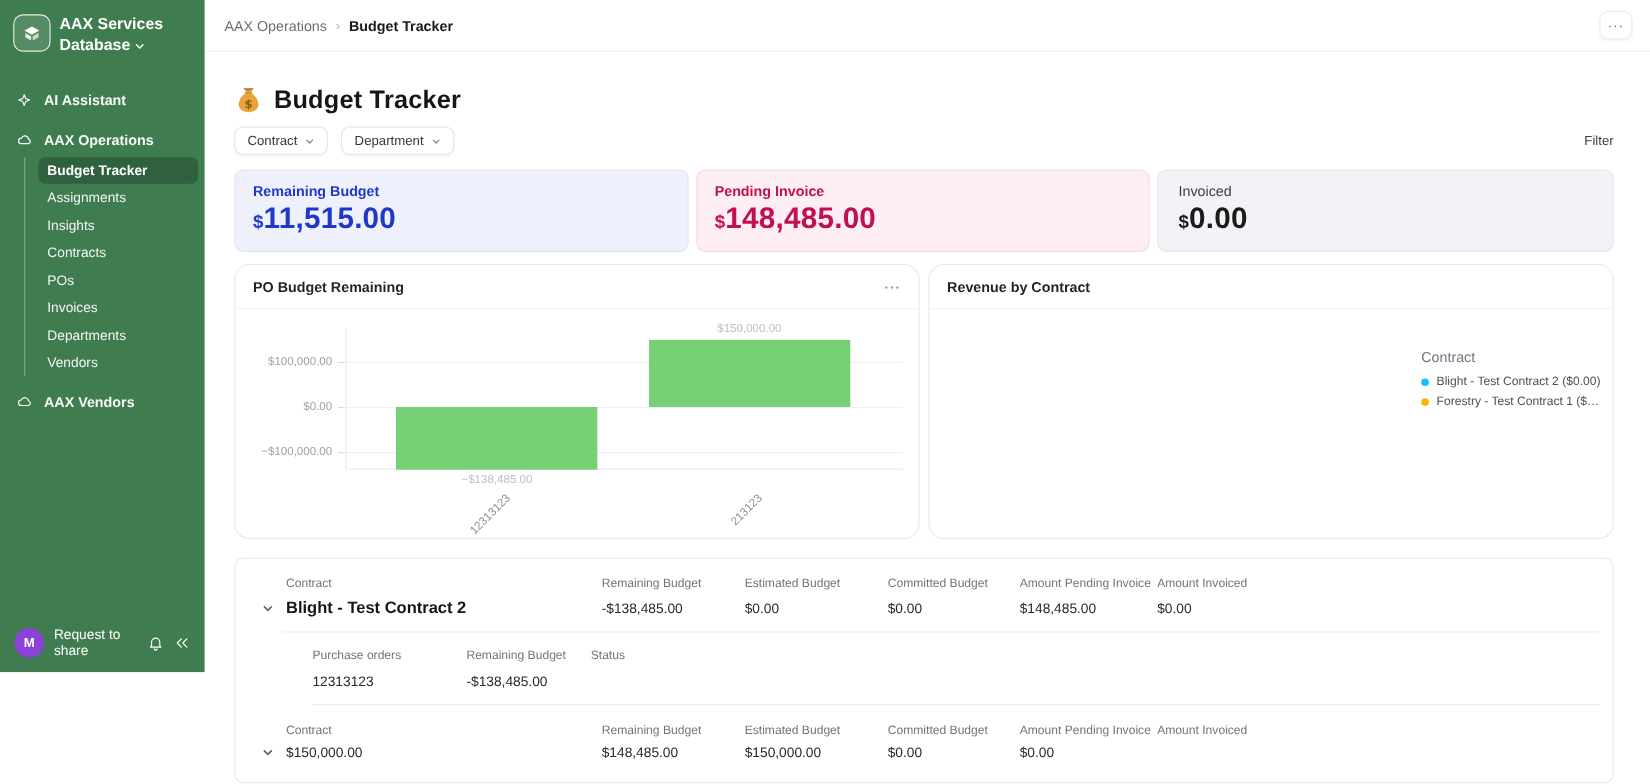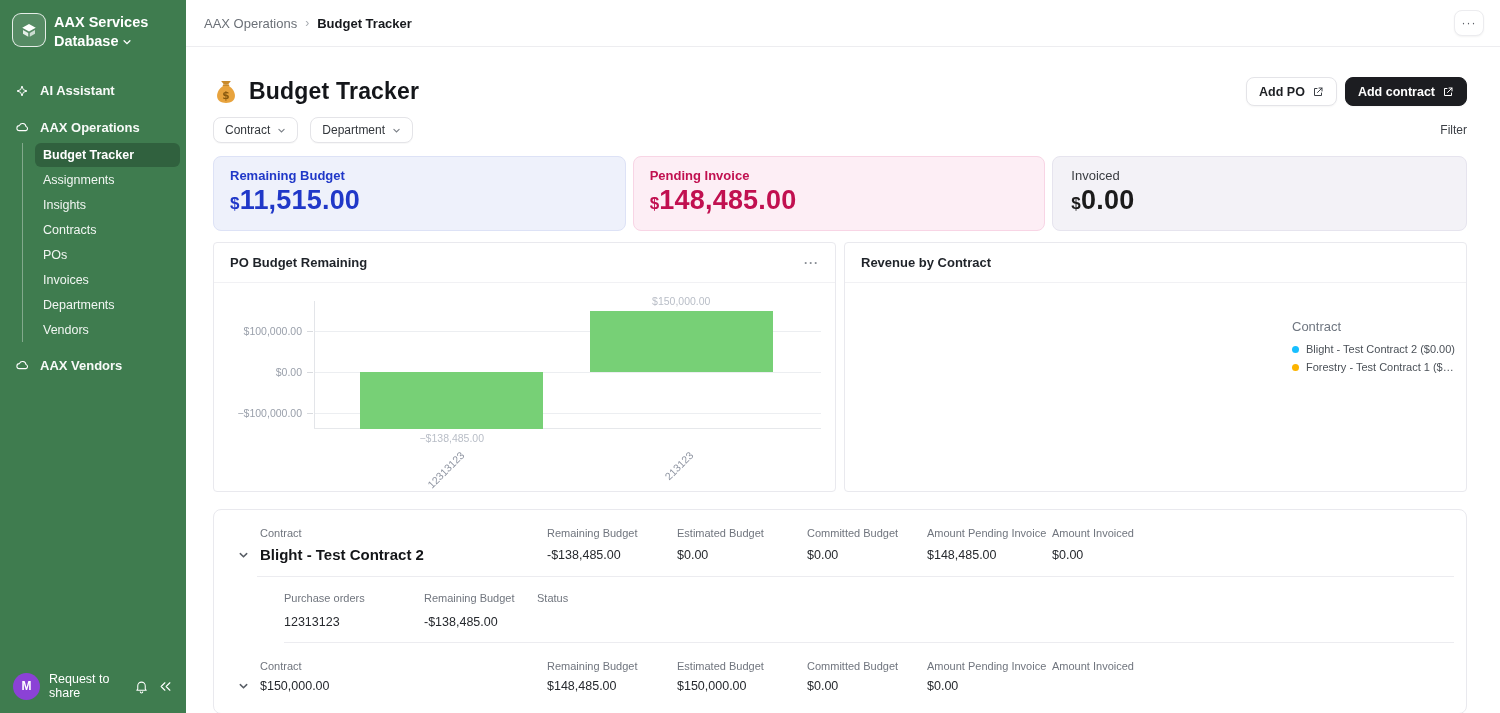--- a/index.html
+++ b/index.html
@@ -1,21 +1,21 @@
 <!DOCTYPE html>
 <html><head>
 <meta charset="utf-8">
 <style>
   * { margin:0; padding:0; box-sizing:border-box; }
   html,body { width:1500px; height:713px; overflow:hidden; background:#fff;
     font-family:"Liberation Sans","DejaVu Sans",sans-serif; }
   .app { display:flex; width:1500px; height:713px; }
 
   
-  .sidebar { position:relative; width:186px; min-width:186px; height:713px;
+  .sidebar { position:relative; width:186px; min-width:186px; height:611px;
     background:#3f7c4f; color:#fff; }
   .ws-head { display:flex; align-items:flex-start; padding:13px 12px 0 12px; }
   .ws-logo { width:34px; height:34px; border:1.5px solid rgba(255,255,255,.85);
     background:rgba(255,255,255,.12); border-radius:9px; display:flex;
     align-items:center; justify-content:center; flex:none; }
   .ws-title { margin-left:8px; font-size:14.5px; font-weight:bold; line-height:19px; }
   .ws-title .row2 { display:flex; align-items:center; gap:4px; }
   .nav { margin-top:26px; }
   .nav-item { display:flex; align-items:center; gap:10px; padding:6px 10px 6px 14px;
     font-size:13px; font-weight:bold; color:rgba(255,255,255,.96); cursor:pointer; }
@@ -71,21 +71,21 @@
   .stat-card .slabel { font-size:13px; font-weight:bold; }
   .stat-card .sval { margin-top:2px; font-weight:bold; letter-spacing:.2px; }
   .sval .cur { font-size:17px; }
   .sval .num { font-size:27px; }
   .stat-blue { background:#eef1fb; border:1px solid #dde2f6; color:#2038c8; }
   .stat-pink { background:#fdeef5; border:1px solid #f8d5e5; color:#c11050; }
   .stat-gray { background:#f3f2f7; border:1px solid #e6e4ee; color:#1b1b1b;padding-left:18px; }
   .stat-gray .slabel { color:#3a3d42; font-weight:normal; }
 
   .charts-row { margin-top:11px; display:flex; gap:8px; height:250px; }
-  .panel { background:#fff; border:1px solid #e9e9ee; border-radius:4px; flex:1;
+  .panel { background:#fff; border:1px solid #e9e9ee; border-radius:14px; flex:1;
     display:flex; flex-direction:column; overflow:hidden; }
   .panel-head { height:40px; min-height:40px; display:flex; align-items:center;
     padding:0 16px; border-bottom:1px solid #f1f1f4; font-size:13px;
     font-weight:bold; color:#1f2329; }
   .panel-head .ph-spacer { flex:1; }
   .panel-dots { color:#8a8f96; font-size:12px; letter-spacing:1px; cursor:pointer; }
   .panel-body { position:relative; flex:1; }
 
   
   .gridline { position:absolute; height:1px; background:#eceef1; }
@@ -226,34 +226,20 @@
     <div class="content">
 
       <div class="title-row">
         <svg class="page-emoji" viewBox="0 0 32 32">
           <path d="M13 6 L10 2.5 h12 L19 6 Z" fill="#c98a2b"></path>
           <path d="M16 6.5 C8.5 10 5 15.5 5 21 c0 5.5 5 8.5 11 8.5 s11-3 11-8.5 c0-5.5-3.5-11-11-14.5 Z" fill="#e8a33d"></path>
           <path d="M12.8 6.5 h6.4 l1 2 h-8.4 Z" fill="#c98a2b"></path>
           <text x="16" y="24.5" font-size="13" font-weight="bold" fill="#8a5a10" text-anchor="middle" font-family="'DejaVu Sans',sans-serif">$</text>
         </svg>
         <div class="page-title">Budget Tracker</div>
-        <div class="title-actions">
-          <div class="btn">
-            <span>Add PO</span>
-            <svg width="12" height="12" viewBox="0 0 24 24">
-              <path d="M10 5 H5 V19 H19 V14 M14 4 H20 V10 M20 4 L11 13" fill="none" stroke="#3c4046" stroke-width="2" stroke-linecap="round" stroke-linejoin="round"></path>
-            </svg>
-          </div>
-          <div class="btn dark">
-            <span>Add contract</span>
-            <svg width="12" height="12" viewBox="0 0 24 24">
-              <path d="M10 5 H5 V19 H19 V14 M14 4 H20 V10 M20 4 L11 13" fill="none" stroke="#fff" stroke-width="2" stroke-linecap="round" stroke-linejoin="round"></path>
-            </svg>
-          </div>
-        </div>
       </div>
 
       <div class="filter-row">
         <div class="pill">
           <span>Contract</span>
           <svg width="9" height="9" viewBox="0 0 12 12">
             <path d="M2.5 4.5 L6 8 L9.5 4.5" fill="none" stroke="#7c8188" stroke-width="1.5" stroke-linecap="round"></path>
           </svg>
         </div>
         <div class="pill">

